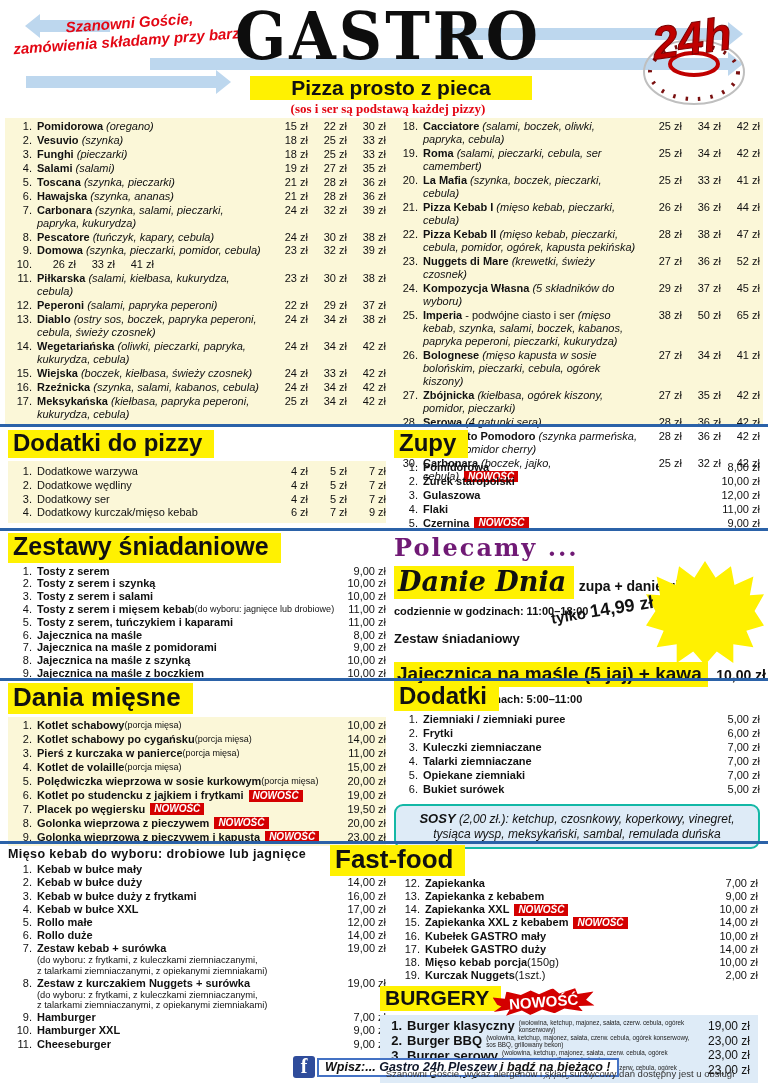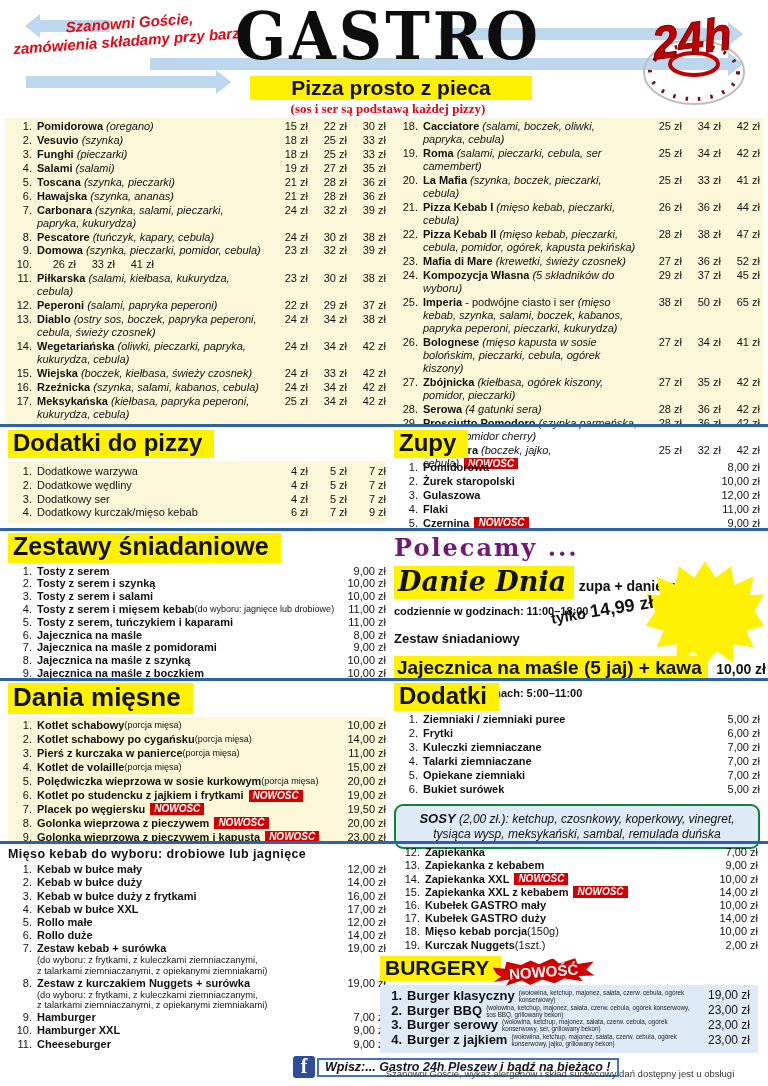--- a/index.html
+++ b/index.html
@@ -59,25 +59,25 @@
      font-style:italic;font-weight:bold;font-size:27px;padding:0 8px 2px 4px}
   .danie-desc{font-weight:bold;font-size:14px}
   .hours{font-weight:bold;font-size:11px;margin-top:6px}
   .star{position:absolute;top:28px;right:-4px;width:118px;height:104px;background:#FFF101;
      clip-path:polygon(50% 0%,59% 16%,72% 5%,75% 23%,91% 15%,88% 33%,100% 32%,92% 48%,100% 62%,85% 67%,91% 83%,74% 80%,74% 98%,60% 87%,50% 100%,40% 87%,26% 98%,26% 80%,9% 83%,15% 67%,0% 62%,8% 48%,0% 32%,12% 33%,9% 15%,25% 23%,28% 5%,41% 16%)}
   .star-text{position:absolute;top:60px;right:20px;width:190px;transform:rotate(-9deg);
      font-weight:bold;white-space:nowrap}
   .star-text .t1{font-size:15px}
   .star-text .t2{font-size:18px}
   .zestaw-label{font-weight:bold;font-size:13px;margin-top:14px}
-  .jaj-line{margin-top:10px;white-space:nowrap}
+  .jaj-line{margin-top:16px;white-space:nowrap}
   .jaj-name{display:inline-block;background:#FFF101;font-weight:bold;font-size:19px;padding:1px 6px 2px 3px}
   .jaj-price{font-weight:bold;font-size:14px;padding-left:4px}
   
-  .sosy{margin-top:8px;background:#DEEBF7;border:2px solid #15803d;border-radius:9px;
+  .sosy{margin-top:8px;background:#DEEBF7;border:2px solid #14b8a6;border-radius:9px;
      padding:5px 8px;text-align:center;font-size:12px;line-height:15px;font-style:italic}
   .sosy b{font-weight:bold;font-size:13px}
   .kebab-head{font-weight:bold;font-size:12.5px;letter-spacing:.4px;margin-bottom:2px}
   .burg-box{background:#DEEBF7;padding:4px 8px 5px 6px;margin-top:3px}
   .burger .nm{font-size:13px}
   .burger .num{width:16px;font-size:13px;font-weight:bold}
   .burger .ing{flex:1;font-size:6.3px;line-height:7px;align-self:center;padding:0 4px;color:#222}
   .burger .price{font-size:12px;align-self:center}
   .burg-star{position:relative;display:inline-block;margin-left:-8px;top:2px;background:#D40000;color:#fff;
      font-weight:bold;font-size:15px;padding:4px 16px;transform:rotate(-4deg);
@@ -293,21 +293,21 @@
         <div class="pz">
           <span class="num">22.</span>
           <span class="txt"><b>Pizza Kebab II</b>  <i>(mięso kebab, pieczarki, cebula, pomidor, ogórek, kapusta pekińska)</i></span>
           <span class="p">28 zł</span>
           <span class="p">38 zł</span>
           <span class="p">47 zł</span>
         </div>
 
         <div class="pz">
           <span class="num">23.</span>
-          <span class="txt"><b>Mafia di Mare</b>  <i>(krewetki, świeży czosnek)</i></span>
+          <span class="txt"><b>Nuggets di Mare</b>  <i>(krewetki, świeży czosnek)</i></span>
           <span class="p">27 zł</span>
           <span class="p">36 zł</span>
           <span class="p">52 zł</span>
         </div>
 
         <div class="pz">
           <span class="num">24.</span>
           <span class="txt"><b>Kompozycja Własna</b>  <i>(5 składników do wyboru)</i></span>
           <span class="p">29 zł</span>
           <span class="p">37 zł</span>
@@ -762,20 +762,21 @@
           <div class="li" style="line-height:12.6px;padding:.3px 0">
             <span class="num">11.</span>
             <span class="nm">Cheeseburger</span>
             <span class="price">9,00 zł</span>
           </div>
 
         </div>
       </div>
   </div>
   <div class="colR" style="top:845px;left:330px;width:428px">
+    <div class="sec-title ff-title">Fast-food</div>
     <div style="margin-top:1px;margin-left:64px">
 
         <div class="li" style="line-height:12.6px;padding:.3px 0">
           <span class="num" style="width:26px">12.</span>
           <span class="nm">Zapiekanka</span>
 
           <span class="price">7,00 zł</span>
         </div>
 
         <div class="li" style="line-height:12.6px;padding:.3px 0">

